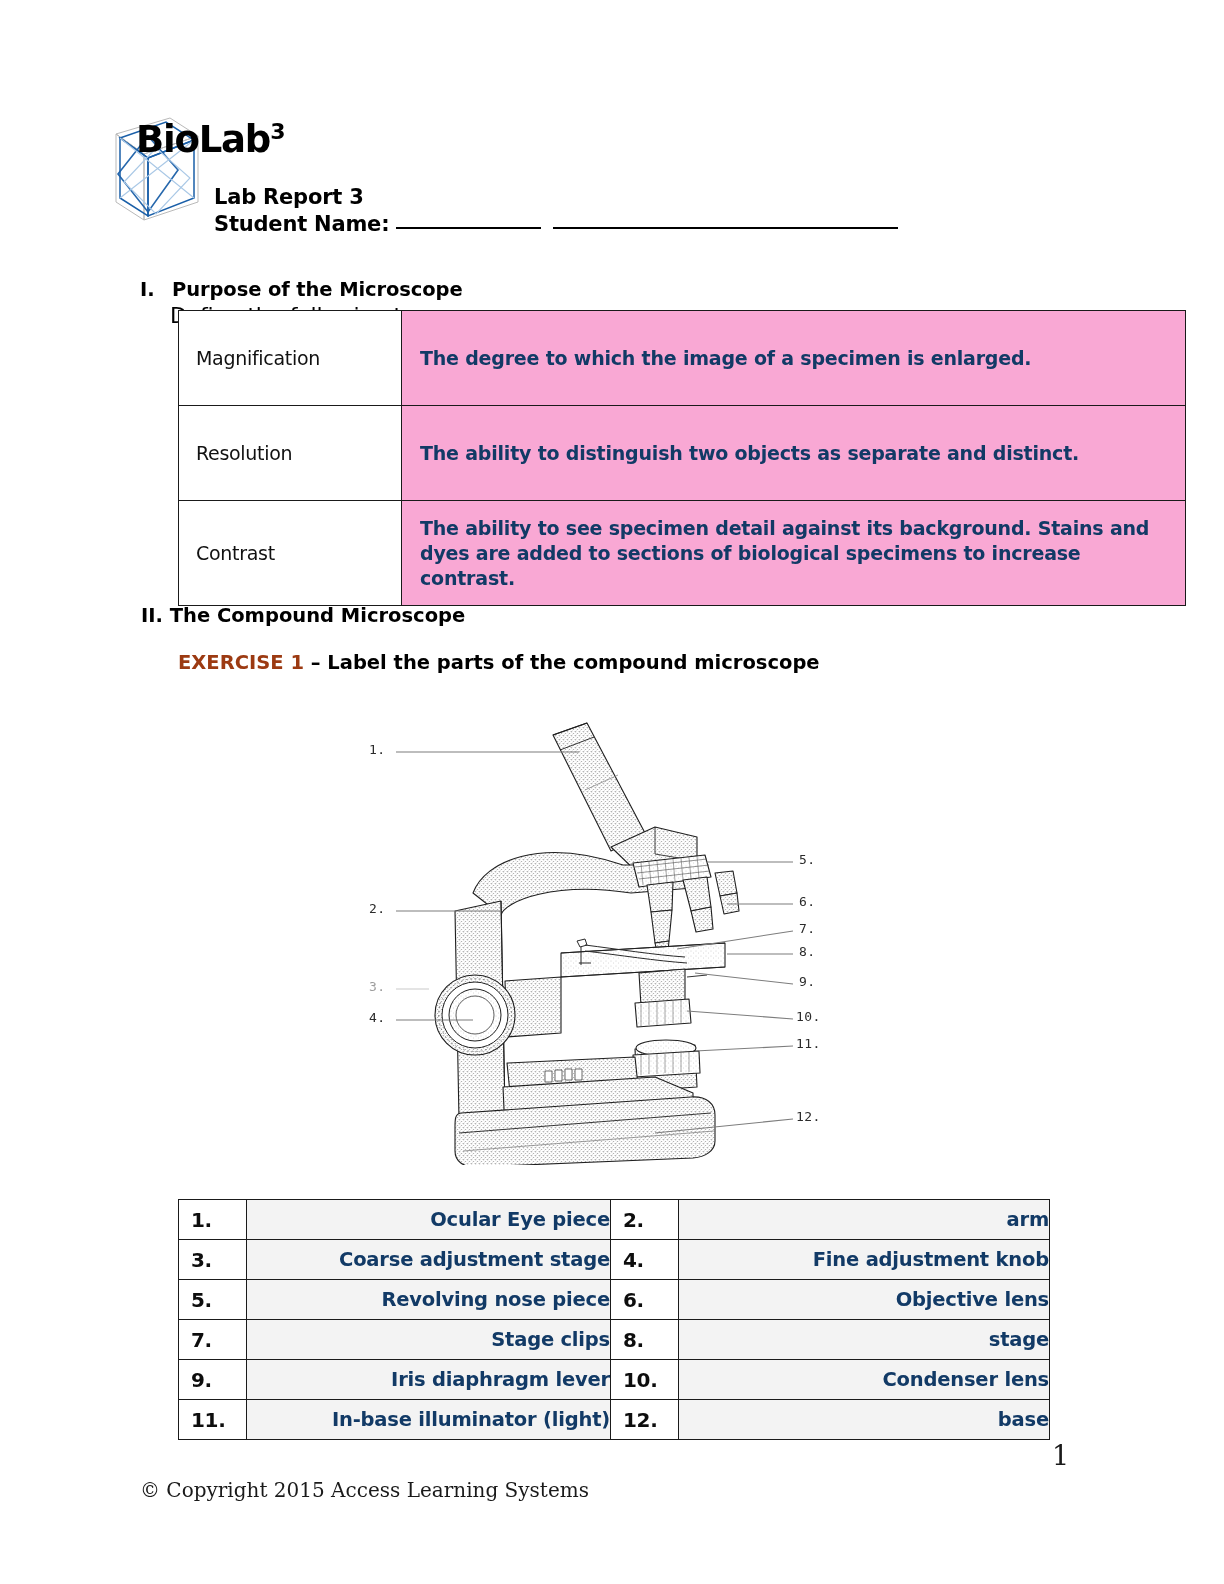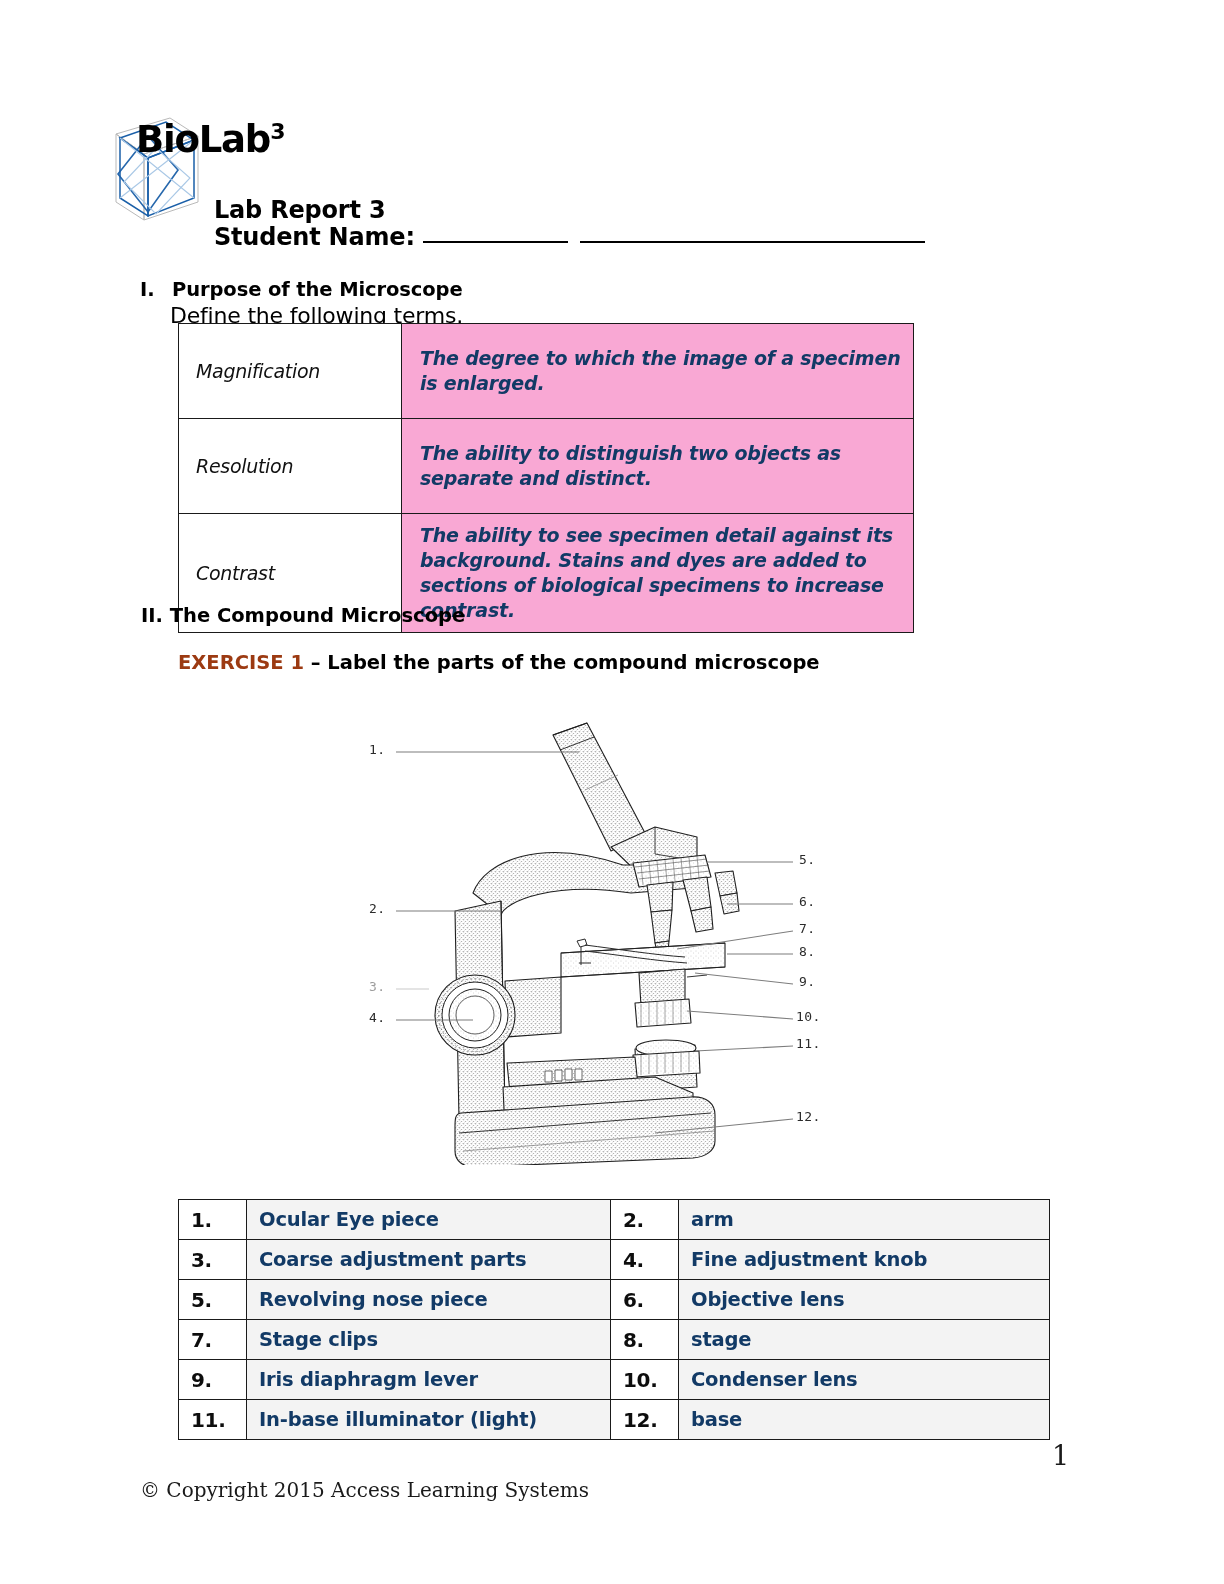--- a/index.html
+++ b/index.html
@@ -53,25 +53,24 @@
     font-size: 22px;
     font-weight: 700;
     vertical-align: super;
     line-height: 0;
   }
   .header-lines {
     position: absolute;
     left: 106px;
     top: 72px;
     font-weight: 700;
-    font-size: 24px;
+    font-size: 21px;
     line-height: 27px;
     letter-spacing: -0.2px;
     white-space: nowrap;
-    margin-top: 13px;
   }
   .namerule {
     display: inline-block;
     border-bottom: 2.5px solid #000;
     vertical-align: 2px;
   }
   .nr1 { width: 145px; }
   .nr2 { width: 345px; margin-left: 12px; }
 
   
@@ -112,25 +111,24 @@
     font-size: 19.5px;
     white-space: nowrap;
   }
   .exercise-tag { color: #9c3a12; }
   .exercise-rest { color: #000; }
 
   
   .def-table {
     position: absolute;
     left: 178px;
-    top: 323px;
-    width: 736px;
+    top: 310px;
+    width: 1008px;
     border-collapse: collapse;
     table-layout: fixed;
-    font-style: italic;
   }
   .def-table td {
     border: 1.6px solid #1a1a1a;
     padding: 0;
     vertical-align: middle;
   }
   .def-term {
     width: 205px;
     background: #ffffff;
     font-family: "DejaVu Sans", sans-serif;
@@ -194,20 +192,21 @@
     font-size: 20px;
     color: #0d0d0d;
     letter-spacing: -0.3px;
   }
   .ans-txt {
     background: #f3f3f3;
     color: #123a66;
     font-weight: 700;
     font-size: 19.5px;
     letter-spacing: -0.2px;
+    text-align: right;
   }
   .ans-txt.c2 { width: 351px; }
 
   
   .footer-copy {
     position: absolute;
     left: 140px;
     top: 1447px;
     font-family: "DejaVu Serif", serif;
     font-size: 20px;
@@ -452,21 +451,21 @@
   <table class="ans-table">
     <tbody>
       <tr>
         <td class="ans-num">1.</td>
         <td class="ans-txt c2">Ocular Eye piece</td>
         <td class="ans-num">2.</td>
         <td class="ans-txt">arm</td>
       </tr>
       <tr>
         <td class="ans-num">3.</td>
-        <td class="ans-txt c2">Coarse adjustment parts</td>
+        <td class="ans-txt c2">Coarse adjustment stage</td>
         <td class="ans-num">4.</td>
         <td class="ans-txt">Fine adjustment knob</td>
       </tr>
       <tr>
         <td class="ans-num">5.</td>
         <td class="ans-txt c2">Revolving nose piece</td>
         <td class="ans-num">6.</td>
         <td class="ans-txt">Objective lens</td>
       </tr>
       <tr>

